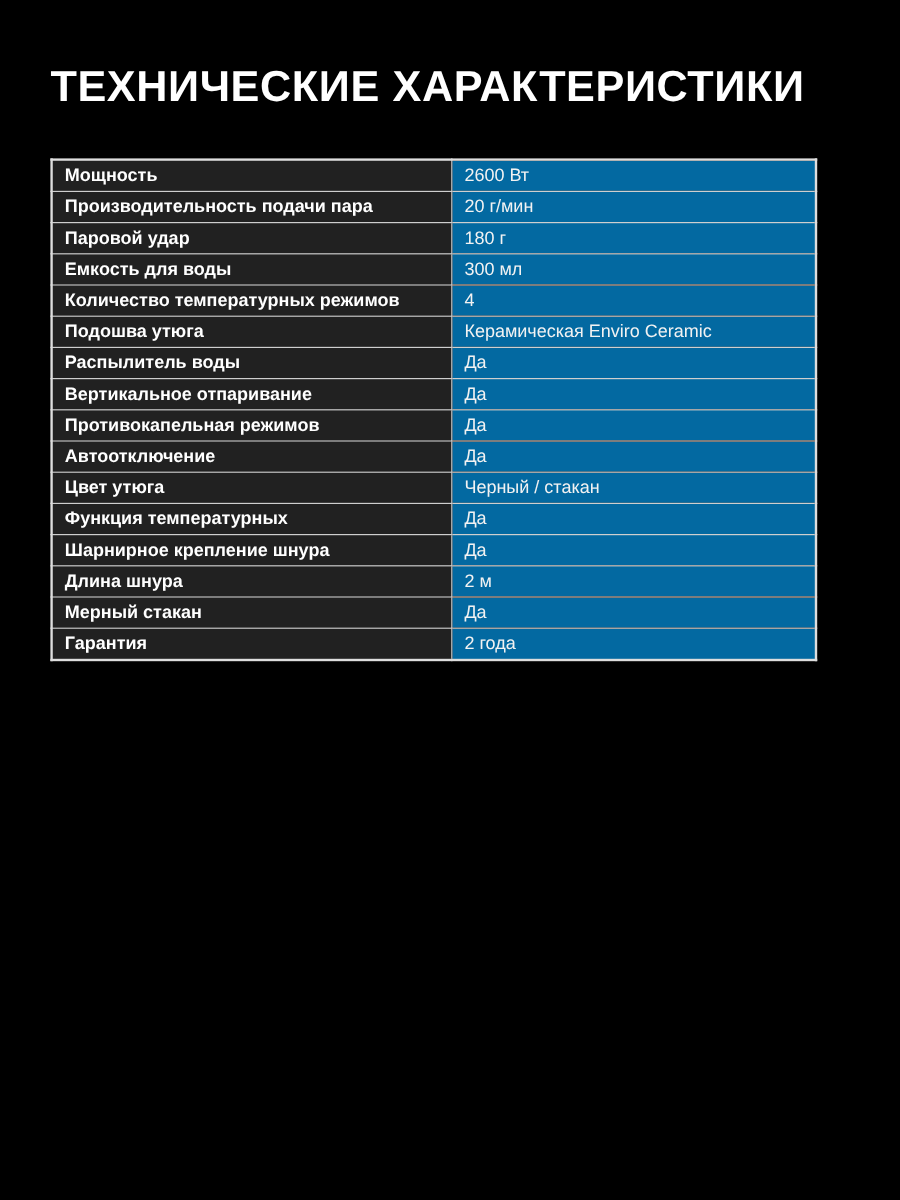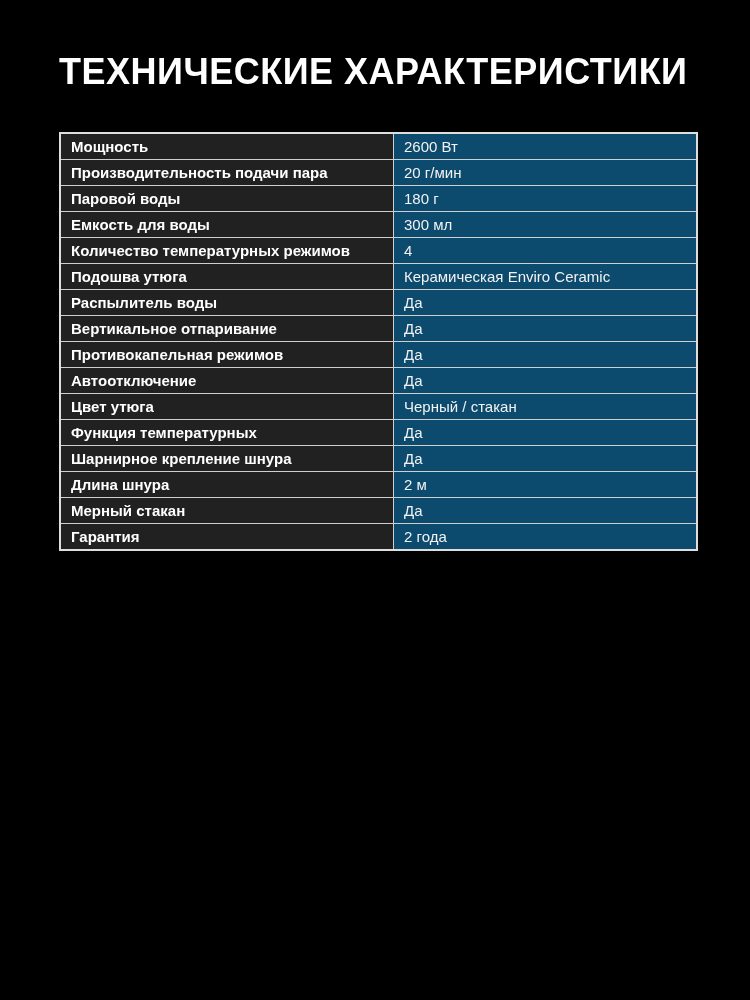--- a/index.html
+++ b/index.html
@@ -10,21 +10,21 @@
   body {
     width: 750px;
     height: 1000px;
     overflow: hidden;
     font-family: "Liberation Sans", "DejaVu Sans", sans-serif;
     color: #ffffff;
     position: relative;
   }
   .page {
     position: absolute;
-    left: 59px;
+    left: 42px;
     top: 52px;
     width: 628px;
   }
   .page-title {
     font-size: 36px;
     font-weight: bold;
     letter-spacing: 0.5px;
     color: #ffffff;
     white-space: nowrap;
     margin: 0 0 40px 0;
@@ -46,21 +46,21 @@
     overflow: hidden;
   }
   td.spec-name {
     width: 52.5%;
     background: #212121;
     font-weight: bold;
     color: #ffffff;
   }
   td.spec-value {
     width: 47.5%;
-    background: #0c4a6e;
+    background: #0369a1;
     font-weight: normal;
     color: #f2f2f2;
     padding-left: 13px;
   }
 </style>
 </head>
 <body>
 
 <div class="page">
   <h1 class="page-title">ТЕХНИЧЕСКИЕ ХАРАКТЕРИСТИКИ</h1>
@@ -71,21 +71,21 @@
     <td class="spec-name">Мощность</td>
     <td class="spec-value">2600 Вт</td>
   </tr>
 
   <tr>
     <td class="spec-name">Производительность подачи пара</td>
     <td class="spec-value">20 г/мин</td>
   </tr>
 
   <tr>
-    <td class="spec-name">Паровой воды</td>
+    <td class="spec-name">Паровой удар</td>
     <td class="spec-value">180 г</td>
   </tr>
 
   <tr>
     <td class="spec-name">Емкость для воды</td>
     <td class="spec-value">300 мл</td>
   </tr>
 
   <tr>
     <td class="spec-name">Количество температурных режимов</td>

